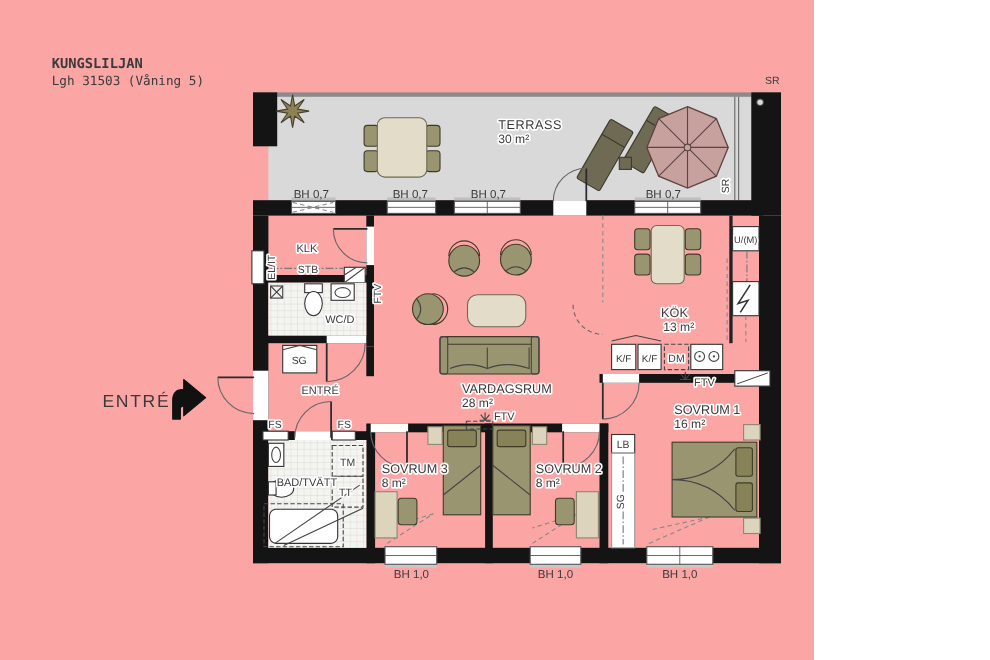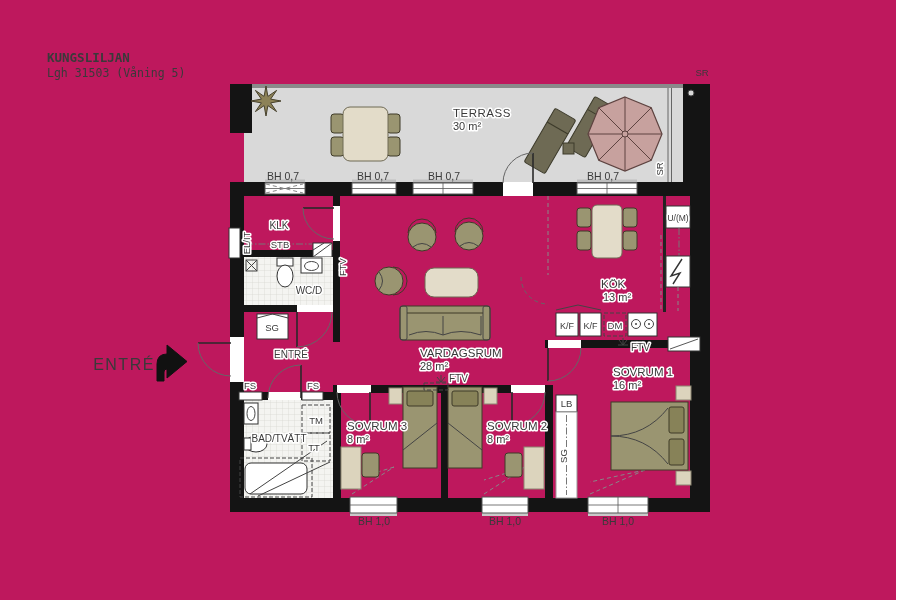--- a/index.html
+++ b/index.html
@@ -1,16 +1,16 @@
 <!DOCTYPE html>
 <html><head>
 <meta charset="utf-8">
 <style>
   html,body{margin:0;padding:0;background:#ffffff;}
-  #stage{position:relative;width:896px;height:600px;background:#be185d;overflow:hidden;}
+  #stage{position:relative;width:740px;height:600px;background:#fca5a5;overflow:hidden;}
   svg{display:block;}
   .t{font-family:"Liberation Sans",sans-serif;fill:#3a3a3a;}
   .mono{font-family:"DejaVu Sans Mono",monospace;}
   .halo{stroke:#ffffff;stroke-width:3px;paint-order:stroke;stroke-linejoin:round;}
   .wall{fill:#141414;}
   .thinwall{fill:#222222;}
   .winframe{fill:#ffffff;stroke:#555555;stroke-width:1;}
   .doorarc{fill:none;stroke:#666666;stroke-width:1;}
   .doorleaf{stroke:#2a2a2a;stroke-width:1.6;}
   .olive{fill:#9a9571;stroke:#3f3b28;stroke-width:1;}

